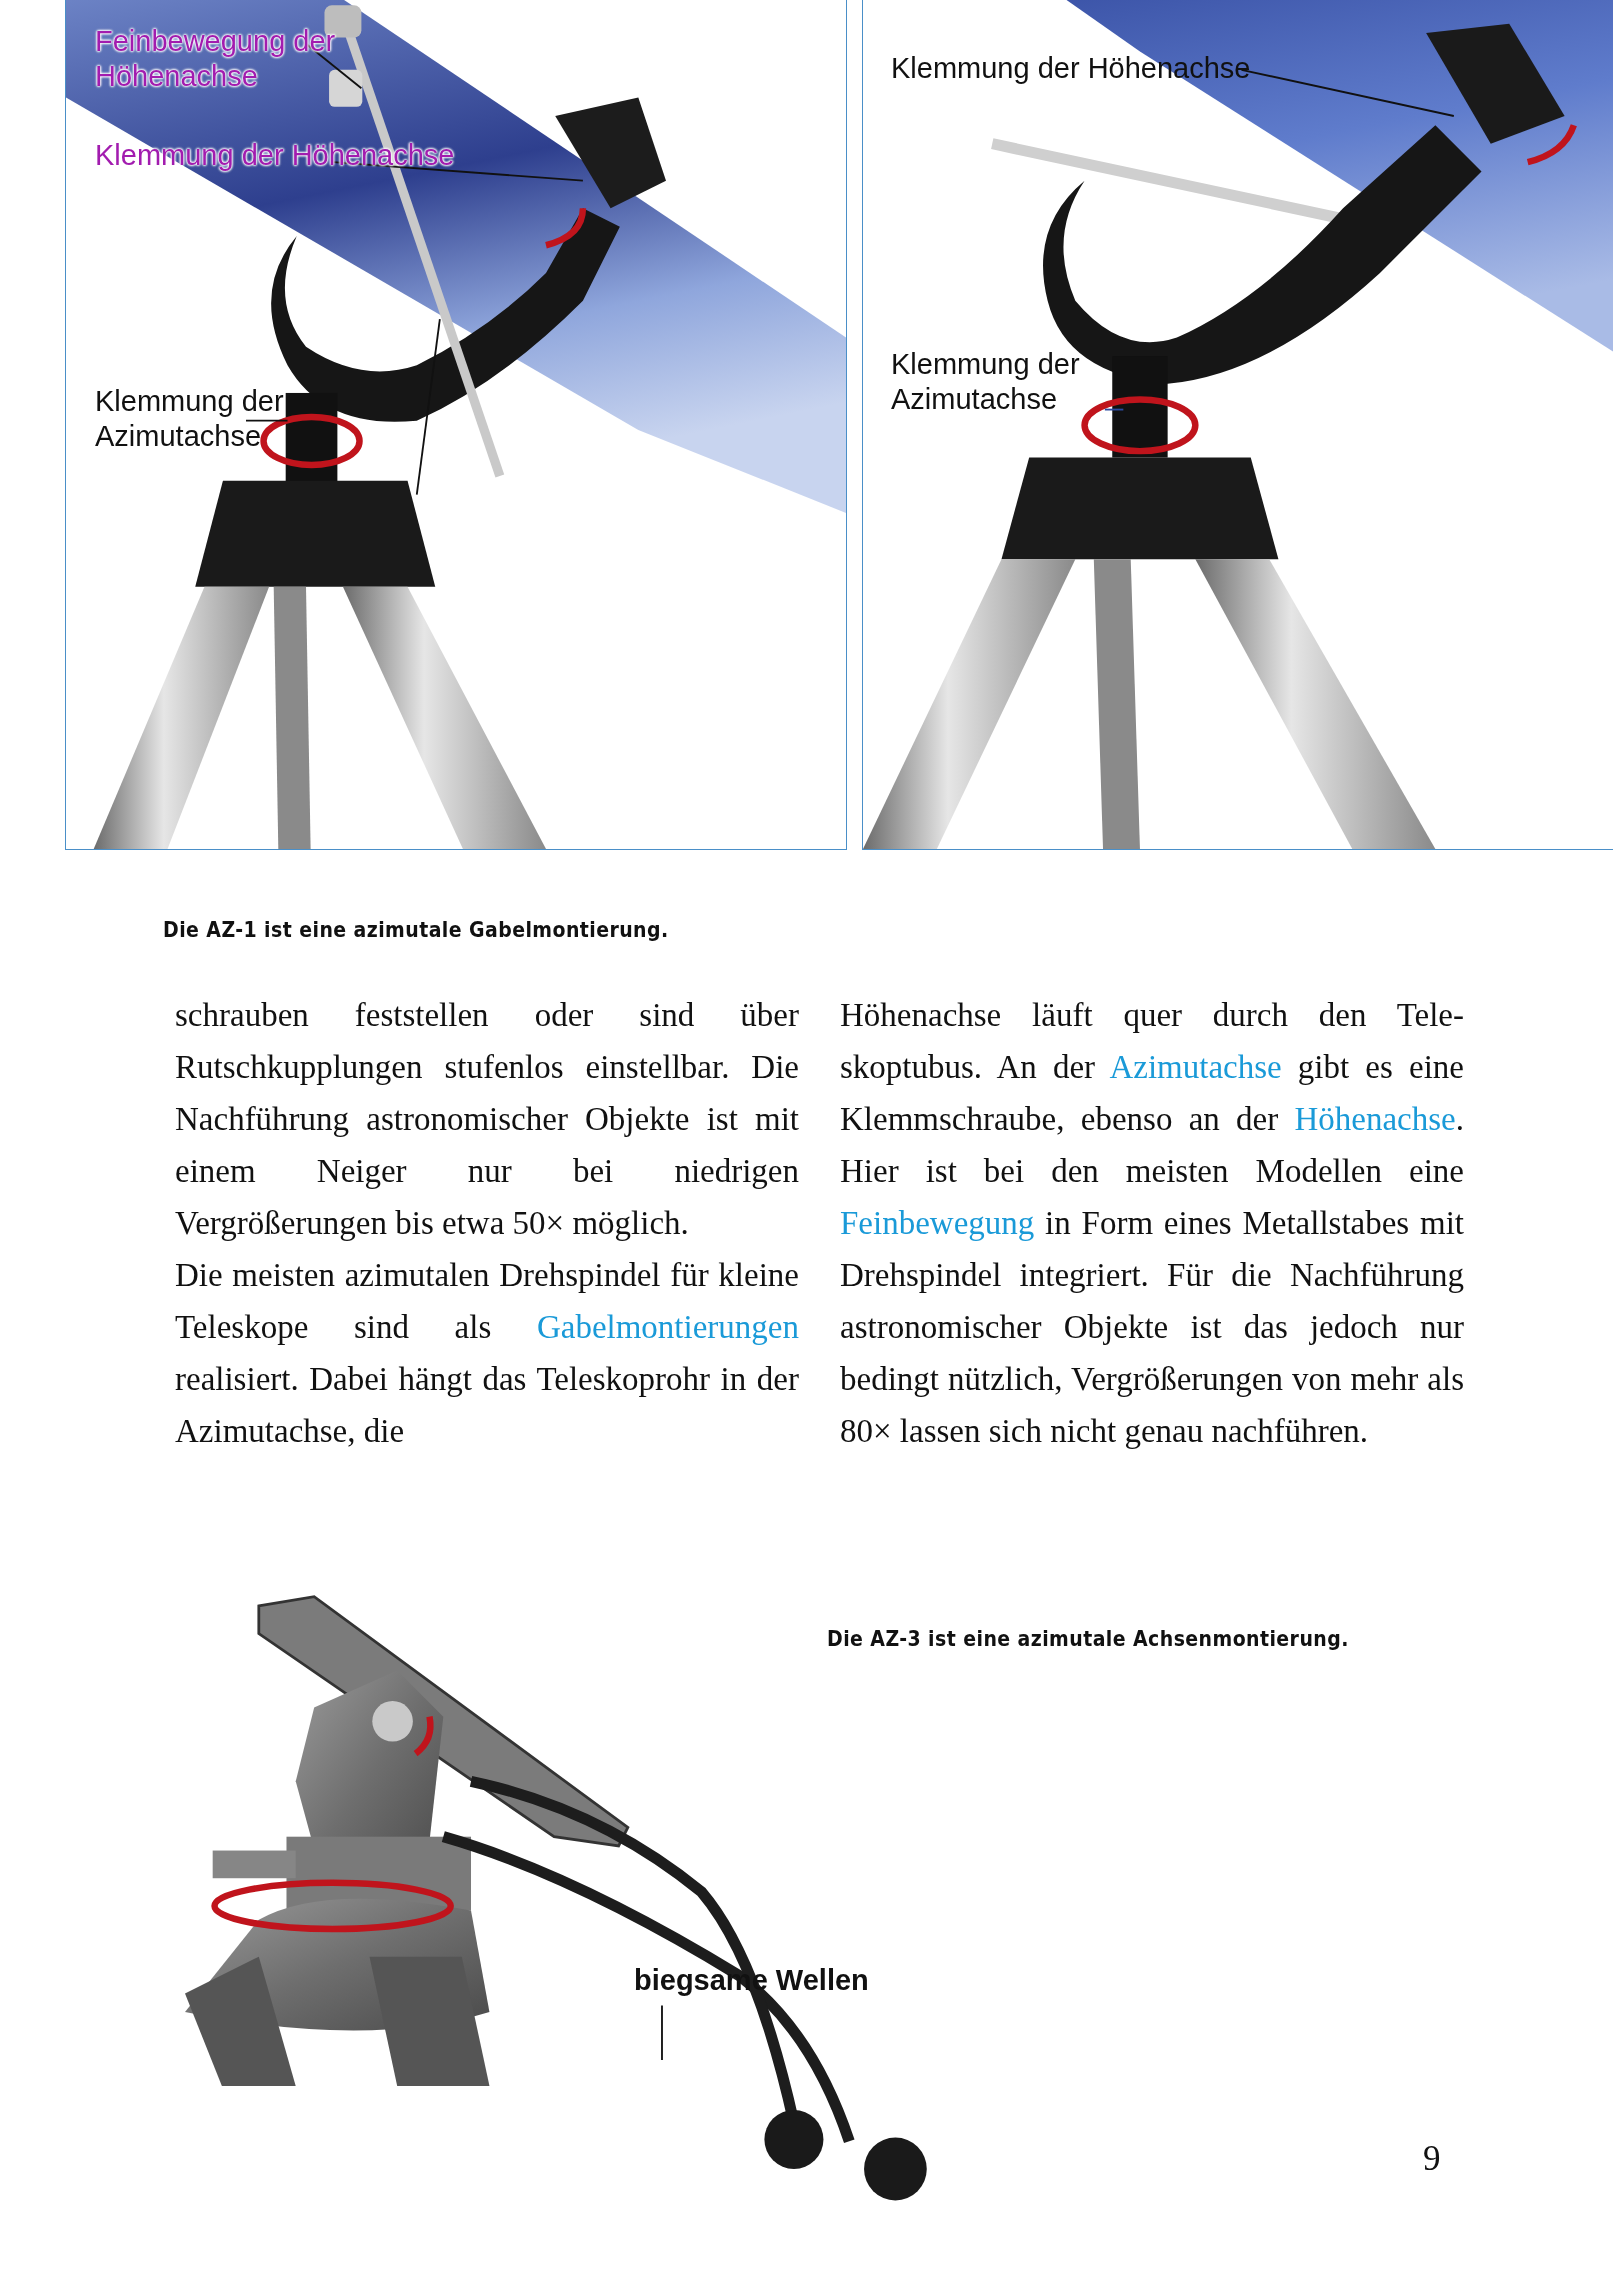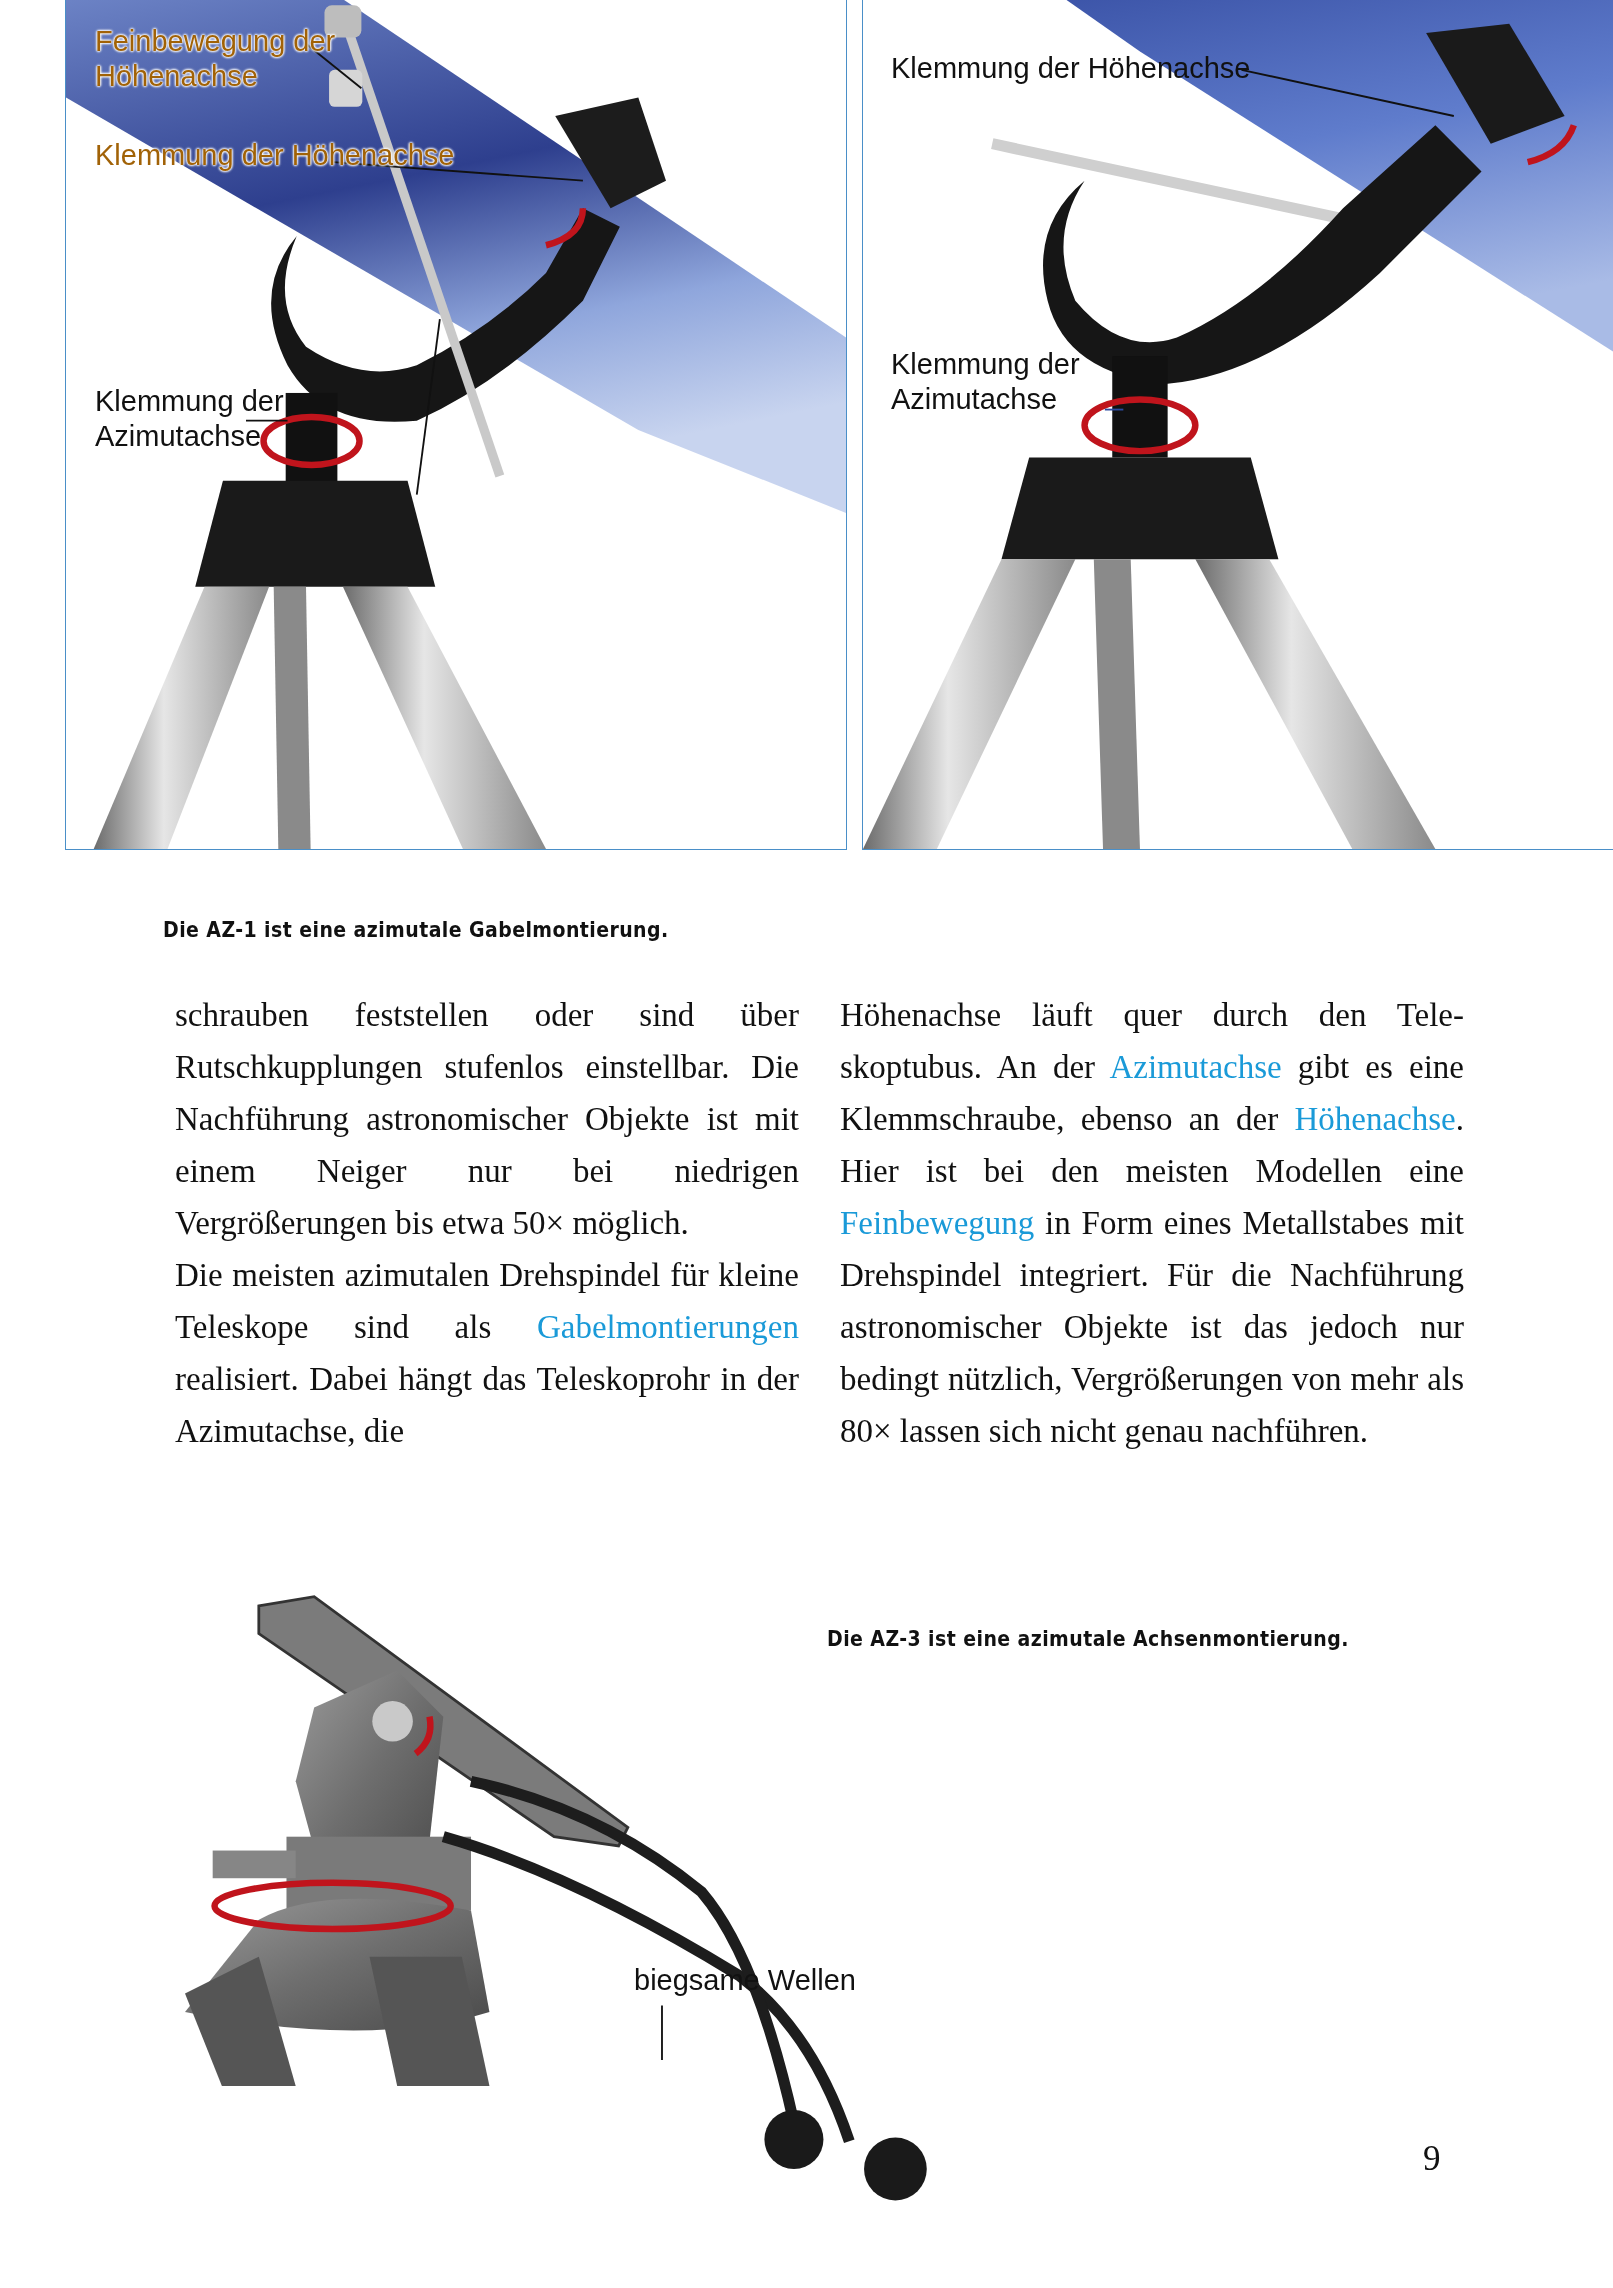--- a/index.html
+++ b/index.html
@@ -4,21 +4,21 @@
 <style>
   html, body { margin: 0; padding: 0; background: #ffffff; }
   body { width: 1613px; height: 2289px; position: relative; overflow: hidden; font-family: "Liberation Serif", serif; color: #111; }
 
   .photo { position: absolute; overflow: hidden; border: 1.8px solid #4a8fc8; background: #fff; }
   #photo-left  { left: 65px;  top: -3.7px; width: 780px; height: 853px; border-top: none; }
   #photo-right { left: 862px; top: -3.7px; width: 757px; height: 853px; border-top: none; border-right: none; }
   .photo svg { position: absolute; left: 0; top: 0; width: 100%; height: 100%; }
 
   .label { position: absolute; font-family: "Liberation Sans", sans-serif; font-size: 29px; line-height: 35px; color: #111; white-space: pre-line; }
-  .label.halo { color: #a16207; text-shadow: 0 0 2.8px #fff, 0 0 2.8px #fff, 0 0 2.8px #fff, 0 0 1.8px #fff; }
+  .label.halo { color: #a21caf; text-shadow: 0 0 2.8px #fff, 0 0 2.8px #fff, 0 0 2.8px #fff, 0 0 1.8px #fff; }
 
   .caption { position: absolute; font-family: "DejaVu Sans", sans-serif; font-weight: bold; font-size: 22px; letter-spacing: 0.5px; color: #111; transform: scaleX(0.86); transform-origin: left center; }
 
   .col { position: absolute; top: 989px; width: 624px; font-size: 33px; line-height: 52px; text-align: justify; margin-left: 12px; }
   #col-left  { left: 163px; }
   #col-right { left: 828px; width: 624px; }
   .col p { margin: 0; }
   .term { color: #1a9ad8; }
 
   #bottom-photo { position: absolute; left: 185px; top: 1569px; width: 1061px; height: 720px; }
@@ -148,19 +148,19 @@
     <path d="M265,160 Q270,185 250,200" fill="none" stroke="#c0141c" stroke-width="7"></path>
 
     <path d="M280,290 Q420,330 600,440 Q680,500 720,620" fill="none" stroke="#1d1d1d" stroke-width="12"></path>
     <path d="M310,230 Q450,260 560,350 Q620,420 660,600" fill="none" stroke="#1d1d1d" stroke-width="12"></path>
 
     <circle cx="660" cy="618" r="32" fill="#1a1a1a"></circle>
     <circle cx="770" cy="650" r="34" fill="#1a1a1a"></circle>
 
     <line x1="517" y1="473" x2="517" y2="532" stroke="#111" stroke-width="2"></line>
   </svg>
-  <div class="label" style="left:449px; top:394px;">biegsame Wellen</div>
+  <div class="label" style="left:449px; top:394px;font-weight:bold;">biegsame Wellen</div>
 </div>
 
 <div class="caption" style="left:827px; top:1626px;">Die AZ-3 ist eine azimutale Achsenmontierung.</div>
 
 <div id="page-number">9</div>
 
 
 </body></html>

